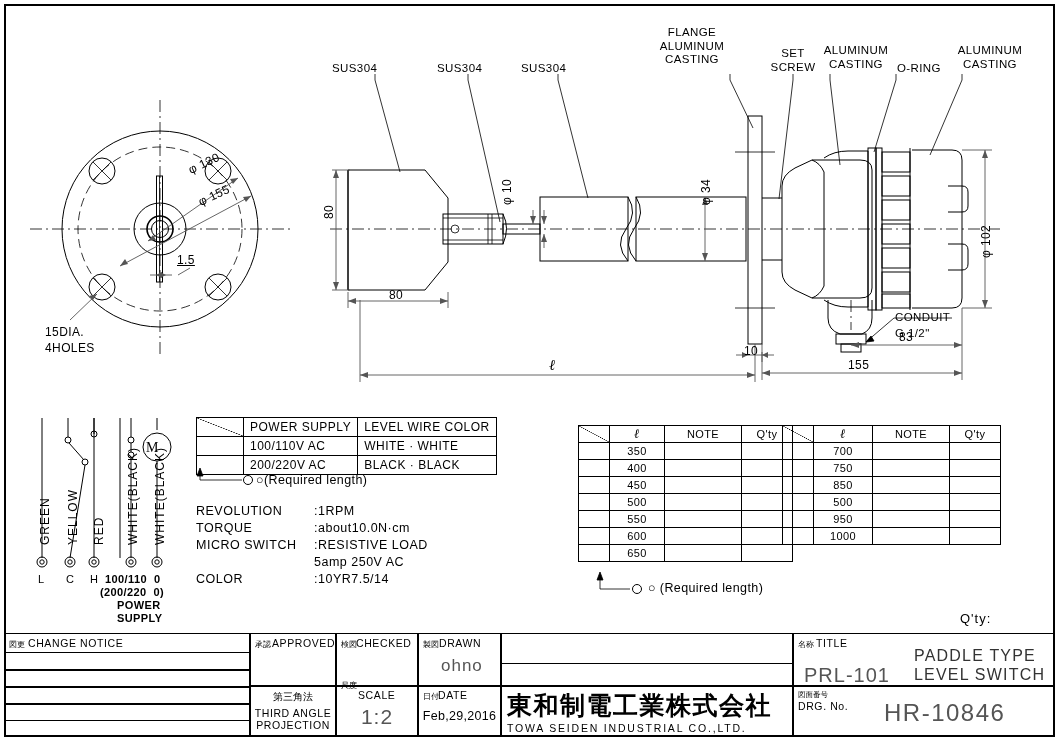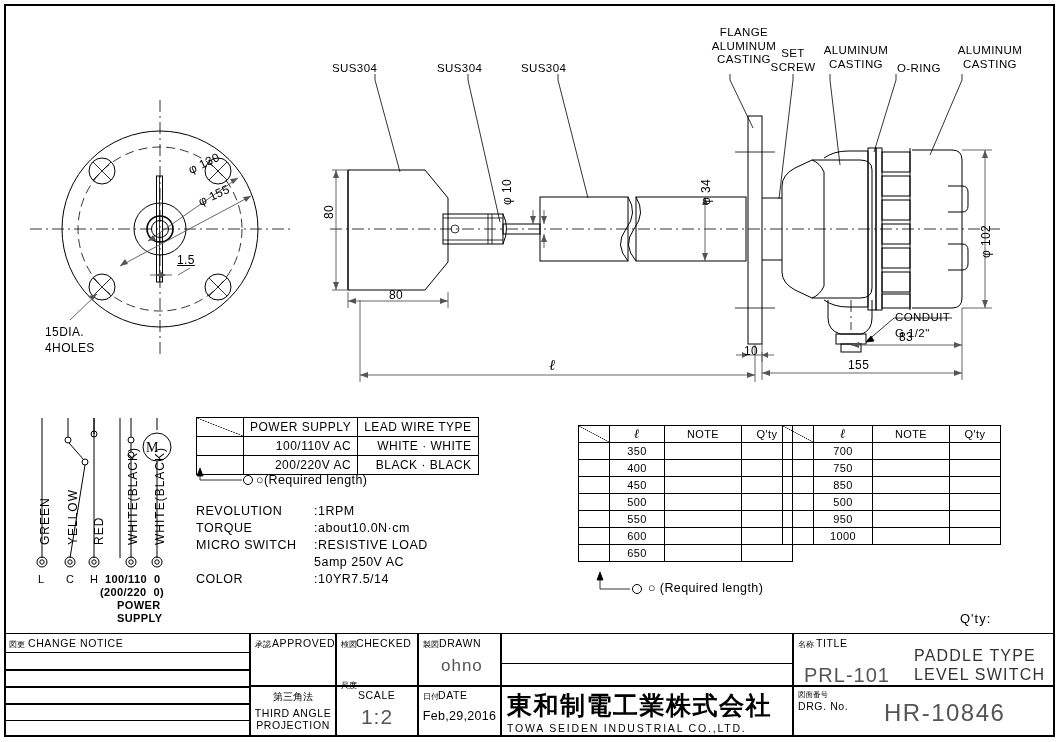--- a/index.html
+++ b/index.html
@@ -35,21 +35,21 @@
     letter-spacing:0.4px;
     line-height:1.18;
     white-space:pre;
   }
   
   table{border-collapse:collapse;}
   .spec-tbl td,.spec-tbl th{
     border:1px solid #000;
     font-size:12px;
     letter-spacing:0.5px;
-    text-align:right;
+    text-align:left;
     padding:1px 6px;
     font-weight:normal;
     height:16px;
     font-family:"Liberation Sans", sans-serif;
   }
   .len-tbl td,.len-tbl th{
     border:1px solid #000;
     font-size:11px;
     letter-spacing:0.4px;
     text-align:center;
@@ -370,21 +370,21 @@
       <line x1="600" y1="578" x2="600" y2="589"></line>
       <line x1="600" y1="589" x2="630" y2="589"></line>
       <polygon points="600,572 597,580 603,580" fill="#000"></polygon>
       <circle cx="637" cy="589" r="4.5" class="ln" fill="#fff"></circle>
     </g>
   </svg>
 
   <div class="txtdiv" style="left:332px;top:62px;">SUS304</div>
   <div class="txtdiv" style="left:437px;top:62px;">SUS304</div>
   <div class="txtdiv" style="left:521px;top:62px;">SUS304</div>
-  <div class="txtdiv" style="left:696px;top:26px;text-align:center;width:96px;">FLANGE
+  <div class="txtdiv" style="left:644px;top:26px;text-align:center;width:96px;">FLANGE
 ALUMINUM
 CASTING</div>
   <div class="txtdiv" style="left:770px;top:47px;text-align:center;width:46px;">SET
 SCREW</div>
   <div class="txtdiv" style="left:818px;top:44px;text-align:center;width:76px;">ALUMINUM
 CASTING</div>
   <div class="txtdiv" style="left:897px;top:62px;">O-RING</div>
   <div class="txtdiv" style="left:952px;top:44px;text-align:center;width:76px;">ALUMINUM
 CASTING</div>
   <div class="txtdiv" style="left:895px;top:311px;">CONDUIT</div>
@@ -404,21 +404,21 @@
   <div class="txtdiv" style="left:744px;top:344px;font-size:12px;">10</div>
   <div class="txtdiv" style="left:899px;top:330px;font-size:12px;">83</div>
   <div class="txtdiv" style="left:848px;top:358px;font-size:12px;">155</div>
   <div class="txtdiv" style="left:549px;top:357px;font-size:15px;font-family:'Liberation Serif',serif;font-style:italic;">ℓ</div>
 
   <table class="spec-tbl abs" style="left:196px;top:417px;">
     <tbody>
         <tr>
       <th class="diag-cell" style="width:34px;"></th>
       <th>POWER SUPPLY</th>
-      <th>LEAD WIRE TYPE</th>
+      <th>LEVEL WIRE COLOR</th>
     </tr>
     <tr>
       <td></td>
       <td>100/110V AC</td>
       <td>WHITE · WHITE</td>
     </tr>
     <tr>
       <td></td>
       <td>200/220V AC</td>
       <td>BLACK · BLACK</td>

